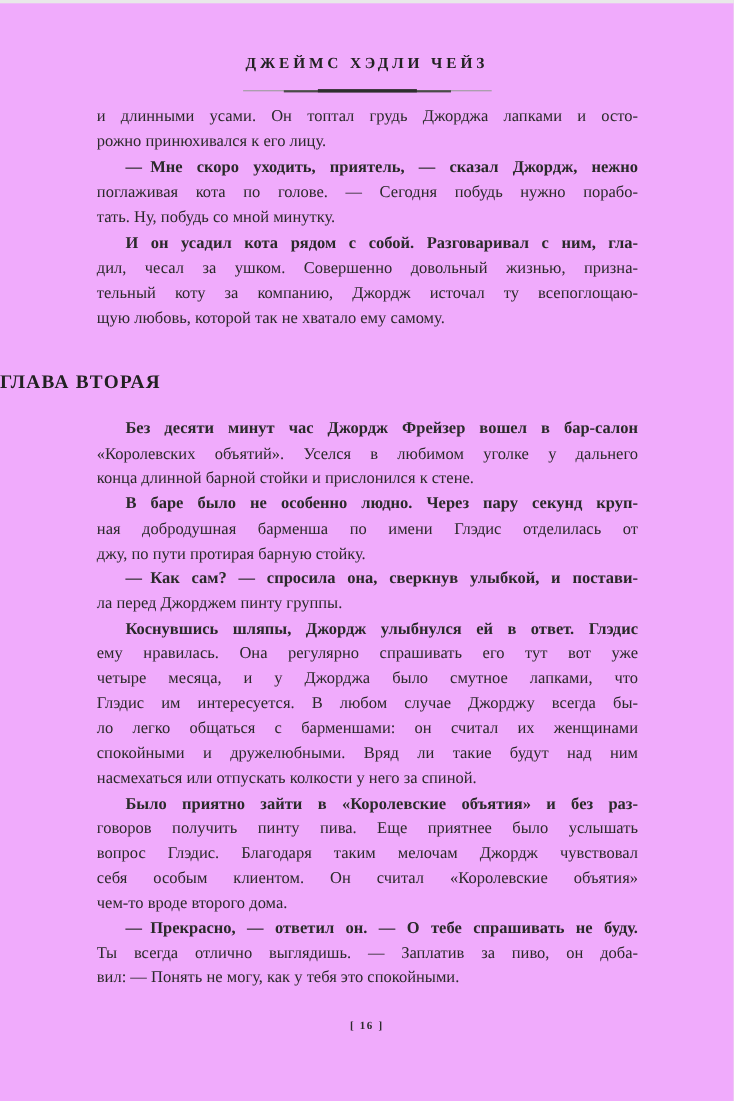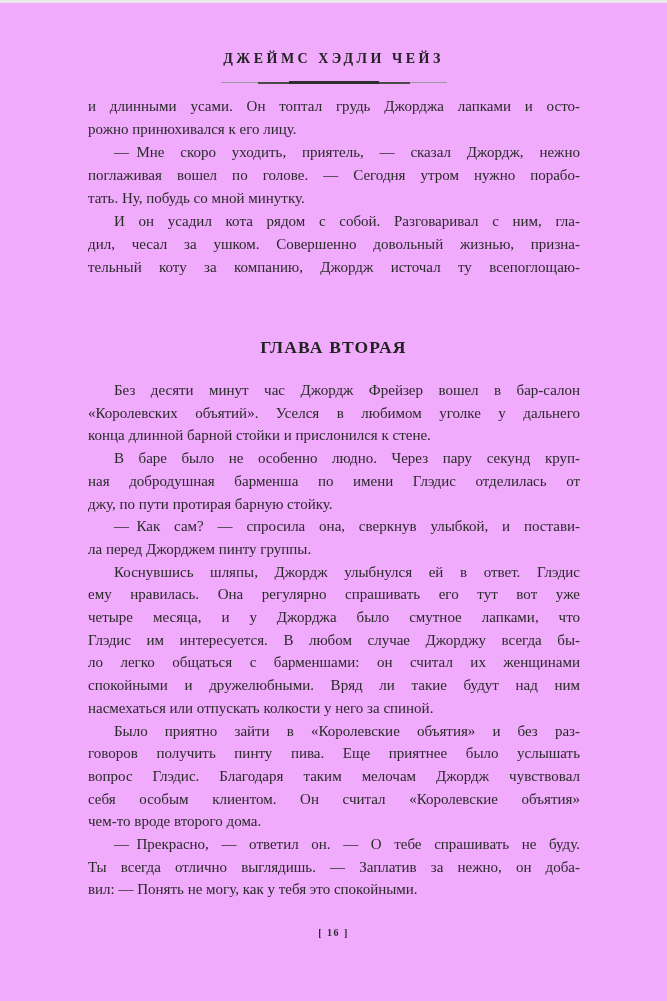--- a/index.html
+++ b/index.html
@@ -72,29 +72,29 @@
     font-size: 15px;
     text-align: justify;
     text-align-last: justify;
     color: #2a2a2a;
   }
   .line.last {
     text-align-last: left;
   }
   .line.indent {
     text-indent: 26px;
+    font-weight: bold;
   }
   
   .chapter-heading {
     position: absolute;
     top: 334px;
     left: 0;
     width: 100%;
     margin: 0;
-    text-align: center;
     font-size: 17.5px;
     font-weight: bold;
     letter-spacing: 1.2px;
     color: #222222;
   }
   
   .page-footer {
     position: absolute;
     top: 919px;
     left: 0;
@@ -121,27 +121,28 @@
     <div class="bar-thick"></div>
   </div>
 
   <section class="text-block" id="text-block-a">
       <div class="para">
         <div class="line">и длинными усами. Он топтал грудь Джорджа лапками и осто-</div>
         <div class="line last">рожно принюхивался к его лицу.</div>
       </div>
       <div class="para">
         <div class="line indent">— Мне скоро уходить, приятель, — сказал Джордж, нежно</div>
-        <div class="line">поглаживая вошел по голове. — Сегодня утром нужно порабо-</div>
+        <div class="line">поглаживая кота по голове. — Сегодня побудь нужно порабо-</div>
         <div class="line last">тать. Ну, побудь со мной минутку.</div>
       </div>
       <div class="para">
         <div class="line indent">И он усадил кота рядом с собой. Разговаривал с ним, гла-</div>
         <div class="line">дил, чесал за ушком. Совершенно довольный жизнью, призна-</div>
         <div class="line">тельный коту за компанию, Джордж источал ту всепоглощаю-</div>
+        <div class="line last">щую любовь, которой так не хватало ему самому.</div>
       </div>
     </section>
 
   <h2 class="chapter-heading">ГЛАВА ВТОРАЯ</h2>
 
   <section class="text-block" id="text-block-b">
       <div class="para">
         <div class="line indent">Без десяти минут час Джордж Фрейзер вошел в бар-салон</div>
         <div class="line">«Королевских объятий». Уселся в любимом уголке у дальнего</div>
         <div class="line last">конца длинной барной стойки и прислонился к стене.</div>
@@ -166,21 +167,21 @@
       </div>
       <div class="para">
         <div class="line indent">Было приятно зайти в «Королевские объятия» и без раз-</div>
         <div class="line">говоров получить пинту пива. Еще приятнее было услышать</div>
         <div class="line">вопрос Глэдис. Благодаря таким мелочам Джордж чувствовал</div>
         <div class="line">себя особым клиентом. Он считал «Королевские объятия»</div>
         <div class="line last">чем-то вроде второго дома.</div>
       </div>
       <div class="para">
         <div class="line indent">— Прекрасно, — ответил он. — О тебе спрашивать не буду.</div>
-        <div class="line">Ты всегда отлично выглядишь. — Заплатив за нежно, он доба-</div>
+        <div class="line">Ты всегда отлично выглядишь. — Заплатив за пиво, он доба-</div>
         <div class="line last">вил: — Понять не могу, как у тебя это спокойными.</div>
       </div>
     </section>
 
   <footer class="page-footer">
     <span class="page-number">[ 16 ]</span>
   </footer>
 
 </div>
 

